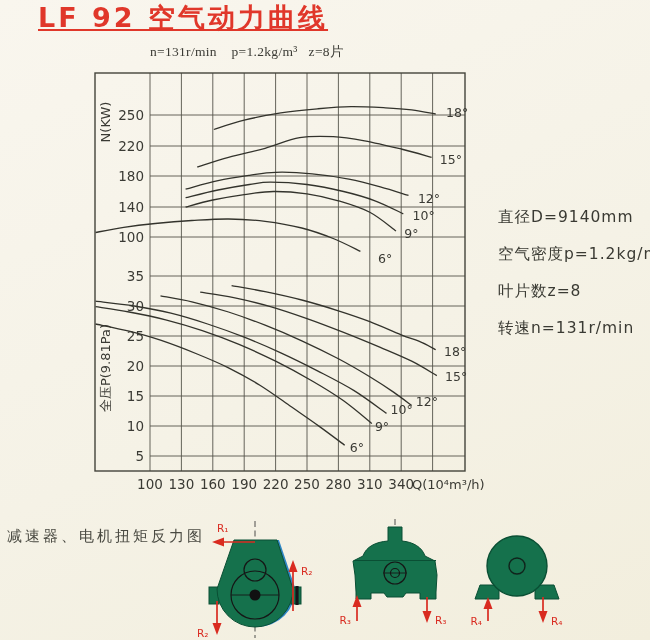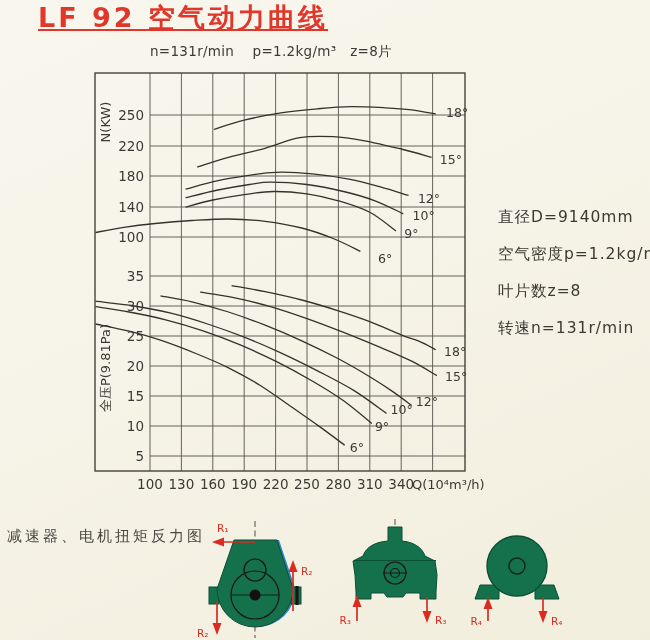--- a/index.html
+++ b/index.html
@@ -12,21 +12,21 @@
     background:linear-gradient(155deg,#f9f6ee 0%,#f5f2e6 55%,#f2eedd 100%);
   }
   .page-title{
     position:absolute;left:38px;top:0;margin:0;
     font-size:27px;font-weight:bold;color:#e0372a;letter-spacing:3px;
     white-space:pre;
     text-decoration:underline;
   }
   .conditions{
     position:absolute;left:150px;top:43px;
-    font-size:13.5px;color:#3b3b35;white-space:pre;letter-spacing:0.3px;
+    font-size:13.5px;color:#3b3b35;white-space:pre;letter-spacing:0.3px;font-family:Liberation Serif, serif;
   }
   #chart{position:absolute;left:0;top:0;}
   .specs{
     position:absolute;left:498px;top:207px;color:#3a3a33;
   }
   .spec-line{
     font-size:15.5px;height:37px;letter-spacing:1px;white-space:pre;
   }
   .caption{
     position:absolute;left:7px;top:527px;

